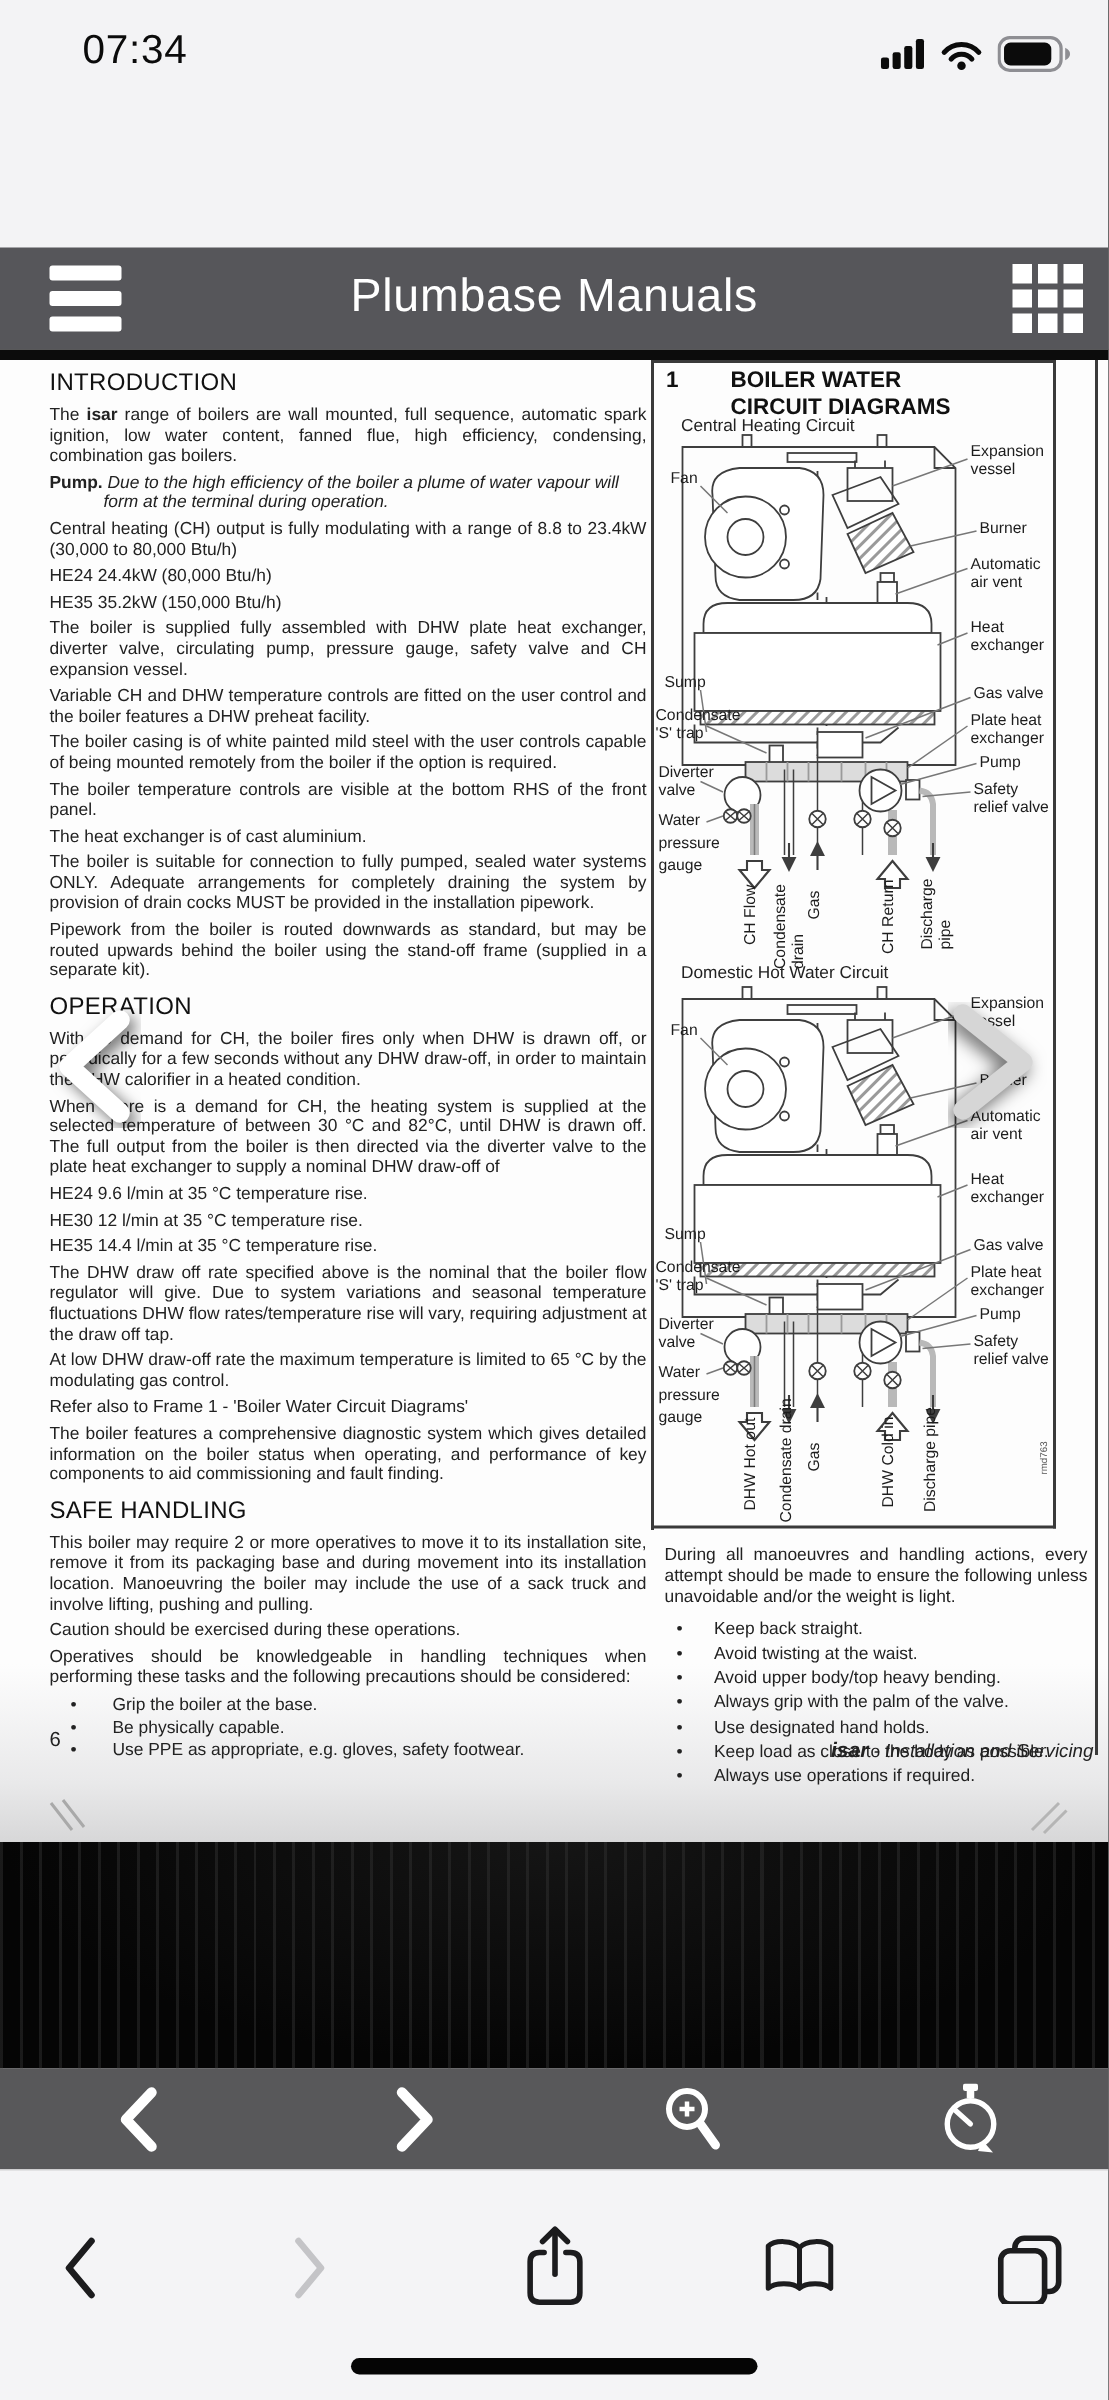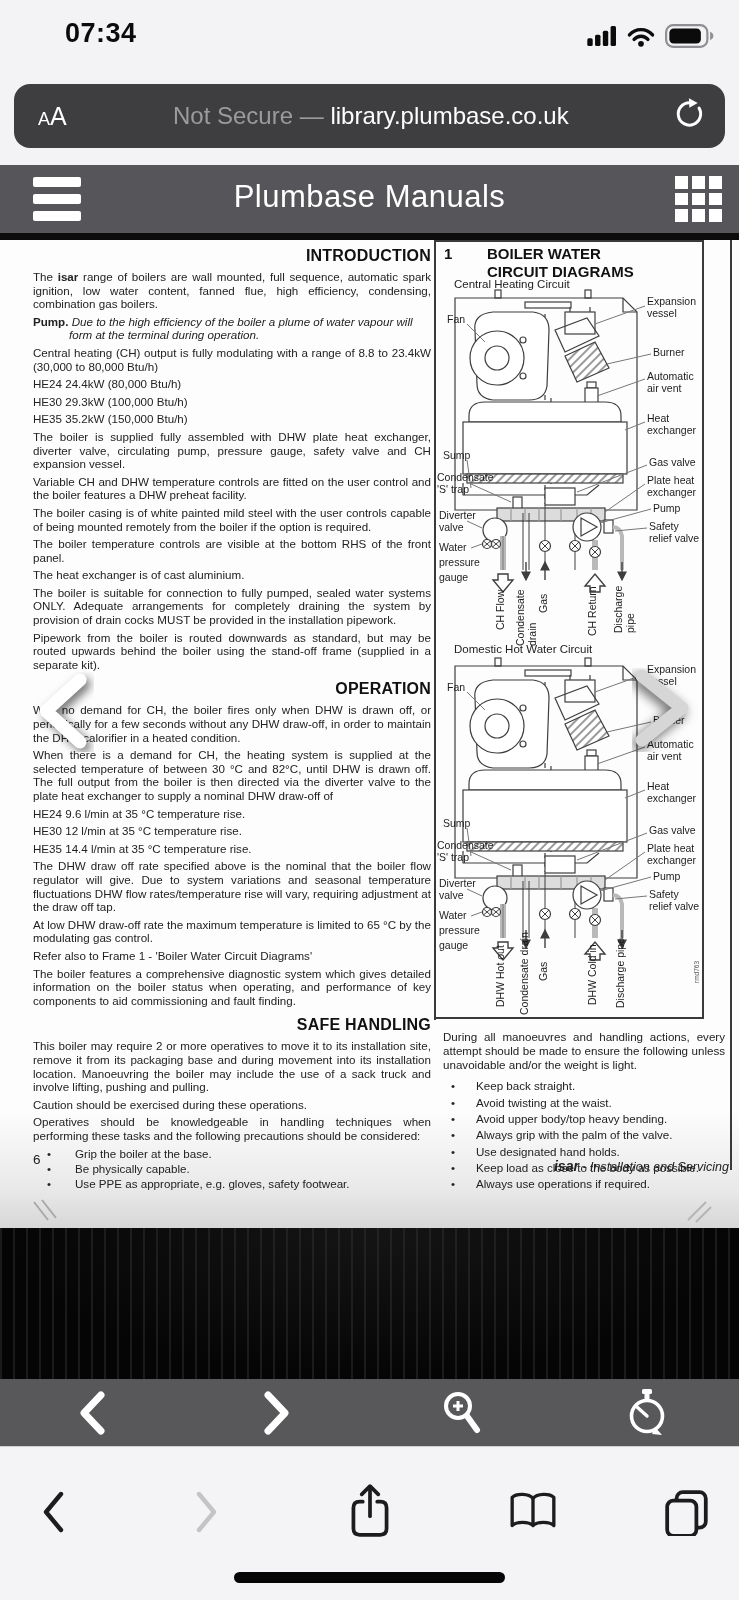--- a/index.html
+++ b/index.html
@@ -1,20 +1,20 @@
 <!DOCTYPE html>
 <html><head>
 <meta charset="utf-8">
 <style>
   html,body{margin:0;padding:0;background:#000;}
   .screen{position:relative;width:739px;height:1600px;background:#f3f3f5;overflow:hidden;
           font-family:"Liberation Sans","DejaVu Sans",sans-serif;}
   
   .statusbar{position:absolute;left:0;top:0;width:739px;height:70px;}
-  .time{position:absolute;left:65px;top:18px;font-size:27px;font-weight:700;color:#0b0b0b;letter-spacing:.5px;}
+  .time{position:absolute;left:55px;top:18px;font-size:27px;font-weight:400;color:#0b0b0b;letter-spacing:.5px;}
   .sicons{position:absolute;right:24px;top:24px;display:flex;align-items:center;gap:10px;}
   
   .addressbar{position:absolute;left:14px;top:84px;width:711px;height:64px;background:#3e3e41;border-radius:16px;
               display:flex;align-items:center;color:#fff;}
   .aa{margin-left:24px;color:#fff;white-space:nowrap;}
   .aa .s{font-size:18px;} .aa .b{font-size:25px;}
   .urlwrap{flex:1;text-align:center;font-size:24px;white-space:nowrap;overflow:hidden;}
   .notsecure{color:#9b9b9d;} .sep{color:#9b9b9d;} .domain{color:#fdfdfd;}
   .reload{margin-right:20px;}
   
@@ -25,21 +25,21 @@
   .grid9{position:absolute;right:17px;top:11px;width:47px;height:46px;display:grid;grid-template-columns:repeat(3,1fr);gap:4px;}
   .grid9 div{background:#fff;}
   .topline{position:absolute;left:0;top:233px;width:739px;height:7px;background:#0c0c0c;}
   
   .page{position:absolute;left:0;top:240px;width:739px;height:988px;background:linear-gradient(180deg,#fdfdfd 0 88%,#e9e9ea 96%,#d7d7d8 100%);}
   .colrule{position:absolute;left:434px;top:0;width:2px;height:780px;background:#3a3a3a;}
   .pageedge{position:absolute;left:730px;top:0;width:2px;height:930px;background:#3a3a3a;}
   .framebox{position:absolute;left:434px;top:0;width:270px;height:779px;border:2px solid #3a3a3a;border-left:none;box-sizing:border-box;}
   
   .leftcol{position:absolute;left:33px;top:7px;width:398px;color:#222;}
-  .doc-h{font-size:16px;font-weight:700;color:#111;margin:9px 0 5px;letter-spacing:.2px;text-align:right;}
+  .doc-h{font-size:16px;font-weight:400;color:#111;margin:9px 0 5px;letter-spacing:.2px;}
   .doc-h.first{margin-top:0;}
   .doc-p{font-size:11.6px;line-height:13.6px;text-align:justify;margin:0 0 4px;}
   .spec{font-size:11.6px;line-height:13.6px;margin:0 0 4px;text-align:left;}
   .note{padding-left:36px;text-indent:-36px;text-align:left;}
   .doc-ul{list-style:none;margin:2px 0 4px;padding:0;}
   .doc-ul li{position:relative;padding-left:42px;font-size:11.6px;line-height:15px;}
   .doc-ul li::before{content:"•";position:absolute;left:14px;}
   .pre{white-space:pre-line;}
   
   .frametitle{position:absolute;left:444px;top:5px;display:flex;color:#111;font-weight:700;font-size:15px;line-height:17.5px;}
@@ -92,32 +92,20 @@
         <circle cx="13" cy="17" r="2.7" fill="#0b0b0b"></circle>
       </svg>
       <svg width="50" height="24" viewBox="0 0 46 22">
         <rect x="1" y="1" width="38" height="20" rx="6.5" stroke="#8e8e93" stroke-width="2" fill="none"></rect>
         <path d="M41.5 7.2 Q44.5 8.6 44.5 11 Q44.5 13.4 41.5 14.8 Z" fill="#8e8e93"></path>
         <rect x="4" y="4" width="29" height="14" rx="4" fill="#0b0b0b"></rect>
       </svg>
     </div>
   </div>
 
-  <div class="addressbar">
-    <span class="aa"><span class="s">A</span><span class="b">A</span></span>
-    <span class="urlwrap">
-      <span class="notsecure">Not Secure</span><span class="sep"> — </span><span class="domain">library.plumbase.co.uk</span>
-    </span>
-    <span class="reload">
-      <svg width="30" height="32" viewBox="0 0 28 30">
-        <path d="M22.5 9.5 A 10.5 10.5 0 1 1 13.5 4.4" stroke="#fff" stroke-width="2.8" fill="none" stroke-linecap="round"></path>
-        <path d="M13 0.2 L13.4 9.2 L21.2 4.6 Z" fill="#fff"></path>
-      </svg>
-    </span>
-  </div>
 
   <div class="appheader">
     <div class="burger">
         <div></div>
         <div></div>
         <div></div>
       </div>
     <div class="apptitle">Plumbase Manuals</div>
     <div class="grid9">
         <div></div>
@@ -137,21 +125,20 @@
     <div class="colrule"></div>
     <div class="pageedge"></div>
     <div class="framebox"></div>
 
     <div class="leftcol">
       <div class="doc-h first">INTRODUCTION</div>
       <p class="doc-p"><span>The </span><b>isar</b><span> range of boilers are wall mounted, full sequence, automatic spark ignition, low water content, fanned flue, high efficiency, condensing, combination gas boilers.</span></p>
       <p class="doc-p note"><b>Pump.</b><i> Due to the high efficiency of the boiler a plume of water vapour will form at the terminal during operation.</i></p>
       <p class="doc-p">Central heating (CH) output is fully modulating with a range of 8.8 to 23.4kW (30,000 to 80,000 Btu/h)</p>
       <div class="spec">HE24  24.4kW (80,000 Btu/h)</div>
-      <div class="spec">HE30  29.3kW (100,000 Btu/h)</div>
       <div class="spec">HE35  35.2kW (150,000 Btu/h)</div>
       <p class="doc-p">The boiler is supplied fully assembled with DHW plate heat exchanger, diverter valve, circulating pump, pressure gauge, safety valve and CH expansion vessel.</p>
       <p class="doc-p">Variable CH and DHW temperature controls are fitted on the user control and the boiler features a DHW preheat facility.</p>
       <p class="doc-p">The boiler casing is of white painted mild steel with the user controls capable of being mounted remotely from the boiler if the option is required.</p>
       <p class="doc-p">The boiler temperature controls are visible at the bottom RHS of the front panel.</p>
       <p class="doc-p">The heat exchanger is of cast aluminium.</p>
       <p class="doc-p">The boiler is suitable for connection to fully pumped, sealed water systems ONLY. Adequate arrangements for completely draining the system by provision of drain cocks MUST be provided in the installation pipework.</p>
       <p class="doc-p">Pipework from the boiler is routed downwards as standard, but may be routed upwards behind the boiler using the stand-off frame (supplied in a separate kit).</p>
 
       <div class="doc-h">OPERATION</div>

